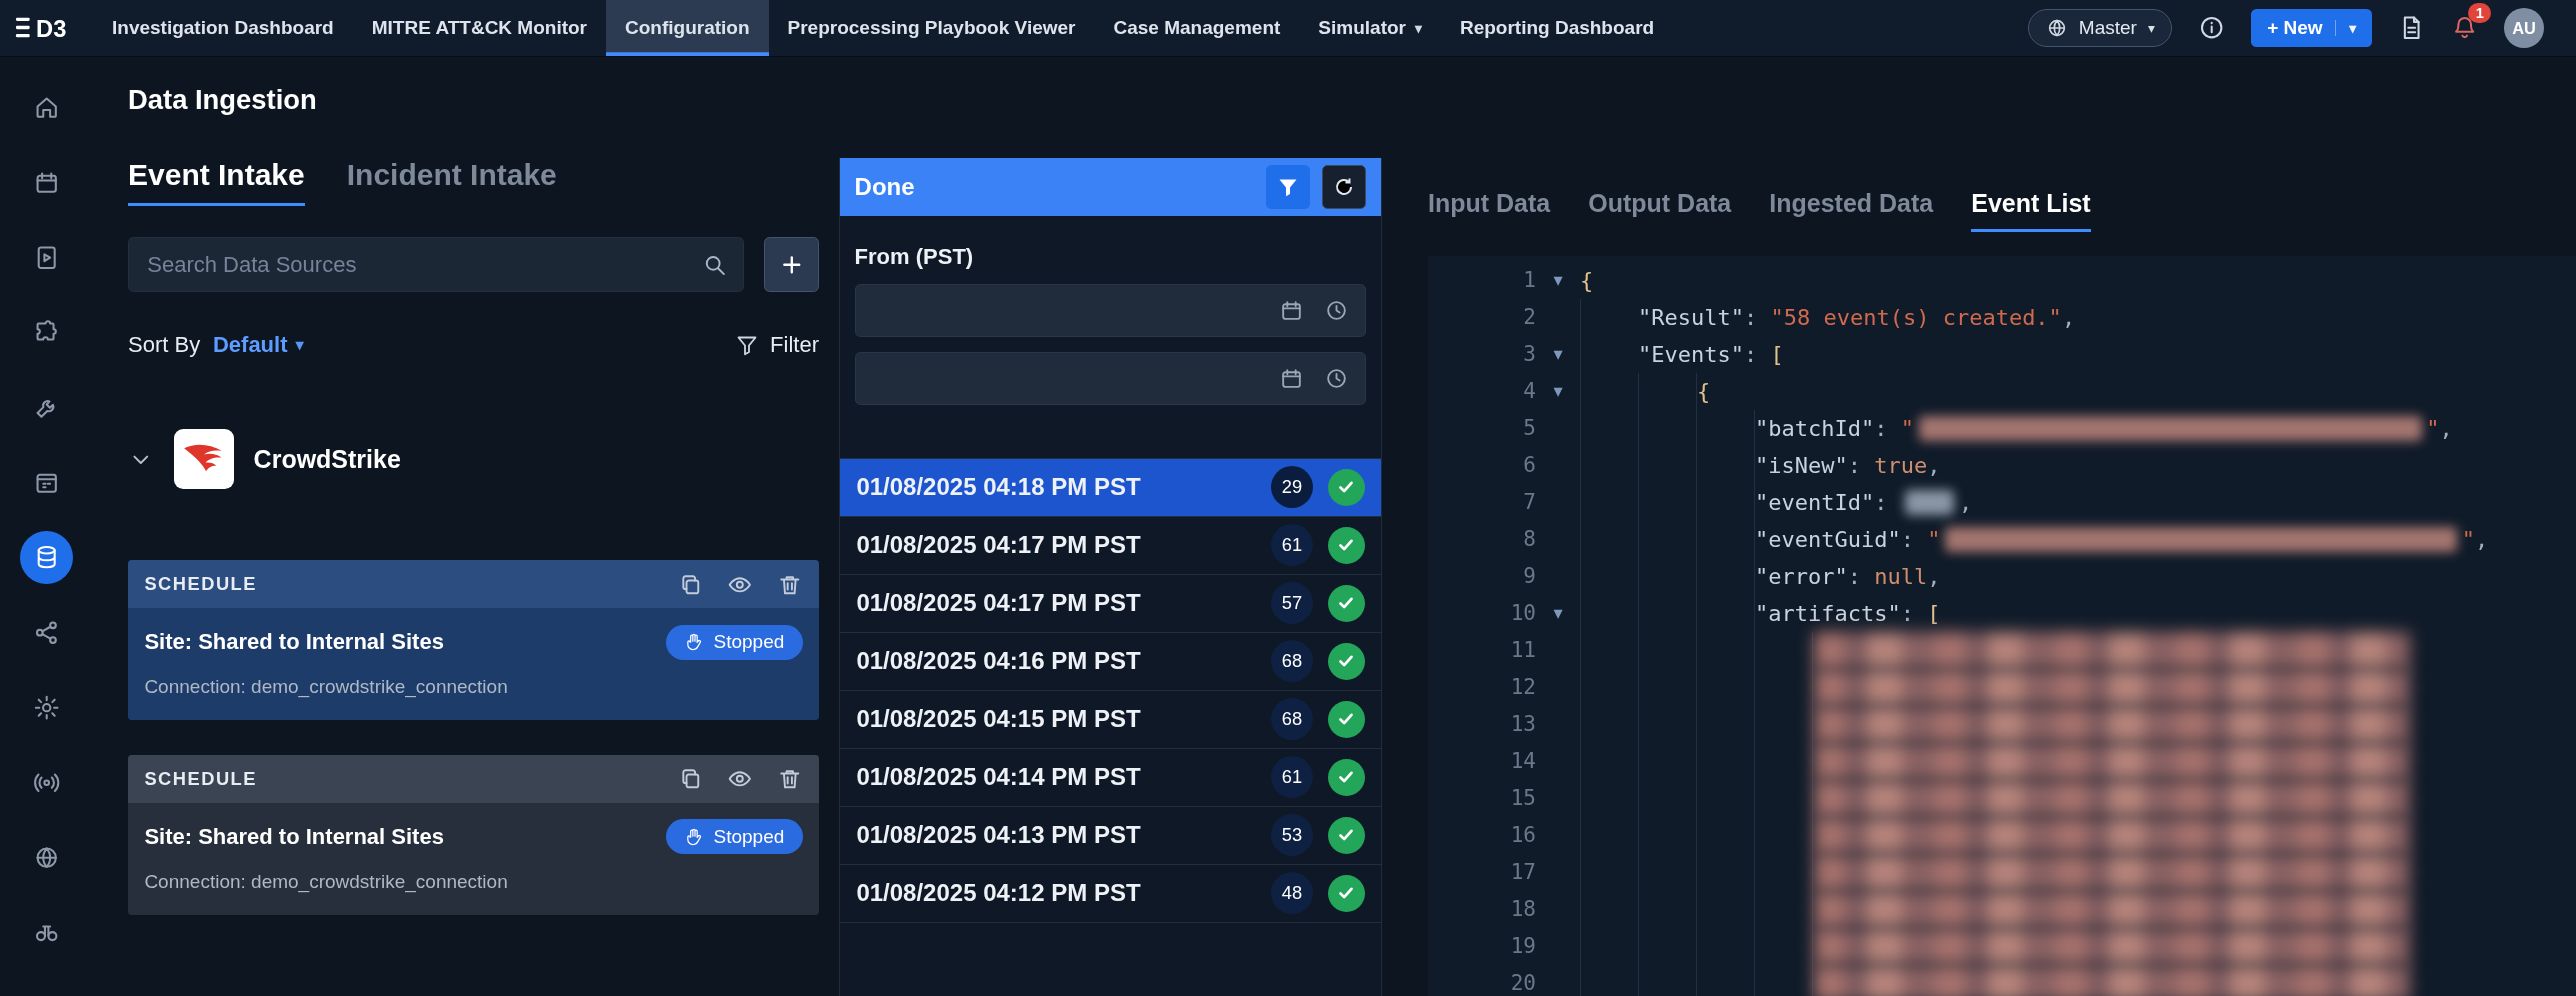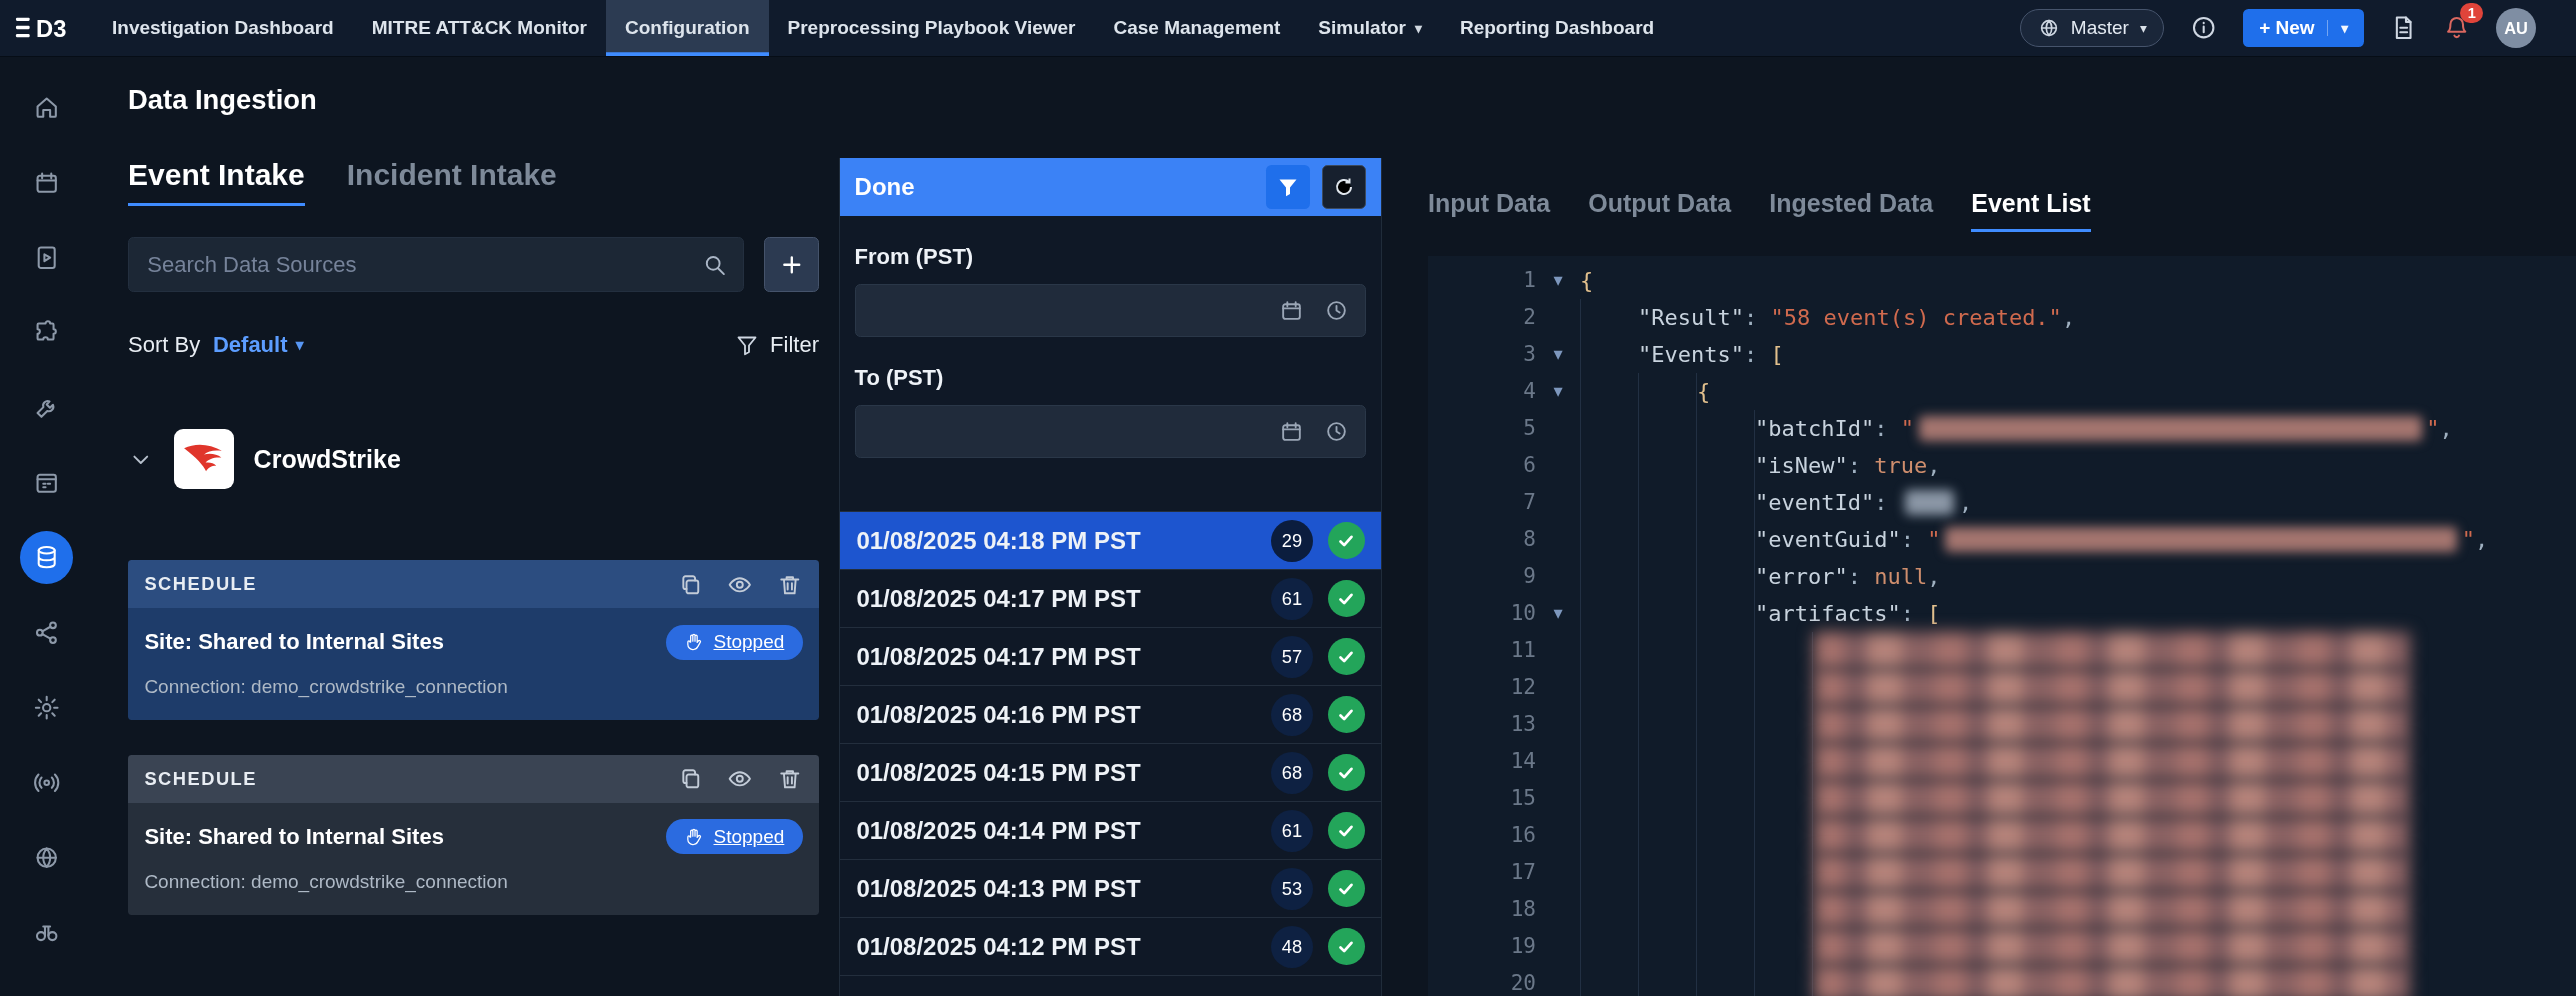--- a/index.html
+++ b/index.html
@@ -8,21 +8,21 @@
   button { background:none; border:none; color:inherit; font:inherit; cursor:pointer; text-align:left; }
   .icon svg { display:block; width:24px; height:24px; fill:none; stroke:#8d99a9; stroke-width:1.8; stroke-linecap:round; stroke-linejoin:round; }
   .caret { font-size:13.7px; opacity:.95; }
 
   
   .topnav { height:57px; background:#101b2c; display:flex; align-items:stretch; border-bottom:0.9px solid #060d16; }
   .logo { width:93px; display:flex; align-items:center; justify-content:center;text-align:right; }
   .nav-items { display:flex; align-items:stretch; }
   .nav-item { position:relative; padding:0 19px; display:flex; align-items:center; gap:9.1px; font-size:19px; font-weight:600; color:#dde4ec; white-space:nowrap; }
   .nav-item.active { background:#2c3b52; box-shadow:inset 0 -3.7px 0 var(--accent,#3f8cff); }
-  .nav-right { margin-left:auto; display:flex; align-items:center; gap:25.6px; padding-right:40px; }
+  .nav-right { margin-left:auto; display:flex; align-items:center; gap:25.6px; padding-right:32px; }
   .pill { display:flex; align-items:center; gap:11px; height:38px; padding:0 16.4px; border:0.9px solid #46546c; border-radius:19px; background:#1a2639; font-size:19px; color:#e4eaf2; }
   .pill .icon svg { width:22px; height:22px; stroke:#cfd7e2; }
   .nav-icon svg { width:27.4px; height:27.4px; stroke:#cfd7e2; }
   .new-btn { display:flex; align-items:center; height:38px; padding:0 16.4px; background:var(--accent-strong,#1f6feb); border-radius:5.5px; font-size:19px; font-weight:700; color:#fff; }
   .new-btn .caret { border-left:0.9px solid rgba(255,255,255,.4); padding-left:12.8px; margin-left:12.8px; }
   .bell-wrap { position:relative; display:flex; }
   .bell-wrap .icon svg { width:27.4px; height:27.4px; stroke:#d9675f; }
   .badge { position:absolute; top:-11px; right:-12.8px; background:var(--notification,#e0443a); color:#fff; font-size:14.6px; font-weight:700; border-radius:10px; padding:1.8px 7.3px; line-height:16.4px; }
   .avatar { width:40px; height:40px; border-radius:50%; background:#7f8ea3; color:#fff; font-size:16.4px; font-weight:700; display:flex; align-items:center; justify-content:center; }
 
@@ -65,21 +65,21 @@
   .card { border-radius:3.7px; overflow:hidden; }
   .card-head { height:48px; display:flex; align-items:center; padding:0 16.4px; background:#3a4453; }
   .card.selected .card-head { background:#2c4d80; }
   .card-title { font-size:18.3px; font-weight:700; letter-spacing:1.5px; color:#e8edf3; }
   .card-icons { margin-left:auto; display:flex; gap:24px; }
   .card-icons .icon svg { width:25.6px; height:25.6px; stroke:#c3ccd8; }
   .card-body { background:#262f3b; padding:16.4px 16.4px 22px; }
   .card.selected .card-body { background:#1e3c6a; }
   .site-row { display:flex; align-items:center; }
   .site { font-size:22px; font-weight:700; color:#fff; }
-  .status-pill { margin-left:auto; display:flex; align-items:center; gap:9.1px; background:var(--stopped,#2b6be0); border-radius:913px; padding:6.4px 18.3px; font-size:19px; color:#fff;text-decoration:underline; }
+  .status-pill { margin-left:auto; display:flex; align-items:center; gap:9.1px; background:var(--stopped,#2b6be0); border-radius:913px; padding:6.4px 18.3px; font-size:19px; color:#fff; }
   .status-pill .icon svg { width:20px; height:20px; stroke:#fff; stroke-width:1.5; }
   .conn { margin-top:16.4px; font-size:19px; color:#aeb9c6; }
 
   
   .mid-col { width:543px; flex:none; margin-left:20px; border-left:0.9px solid #202c3a; border-right:0.9px solid #202c3a; background:#0f1826; display:flex; flex-direction:column; }
   .mid-head { height:58px; background:#3b82f6; display:flex; align-items:center; padding:0 14.6px; }
   .mid-title { font-size:24px; font-weight:700; color:#fff; }
   .mid-head-btns { margin-left:auto; display:flex; gap:12.8px; }
   .funnel-btn { width:44px; height:44px; background:var(--accent-strong,#1f6feb); border-radius:5.5px; display:flex; align-items:center; justify-content:center; }
   .funnel-btn svg { width:24px; height:24px; fill:#fff; stroke:none; }
@@ -462,21 +462,20 @@
                   <path d="M4 10h16M8 4v4M16 4v4"></path>
                 </svg>
               </span>
             <span class="icon">
                 <svg viewBox="0 0 24 24">
                   <circle cx="12" cy="12" r="8"></circle>
                   <path d="M12 7.5V12l3 2"></path>
                 </svg>
               </span>
           </div>
-          <div class="range-label second">To (PST)</div>
           <div class="dt-input">
             <span class="icon">
                 <svg viewBox="0 0 24 24">
                   <rect x="4" y="6" width="16" height="14" rx="2"></rect>
                   <path d="M4 10h16M8 4v4M16 4v4"></path>
                 </svg>
               </span>
             <span class="icon">
                 <svg viewBox="0 0 24 24">
                   <circle cx="12" cy="12" r="8"></circle>

